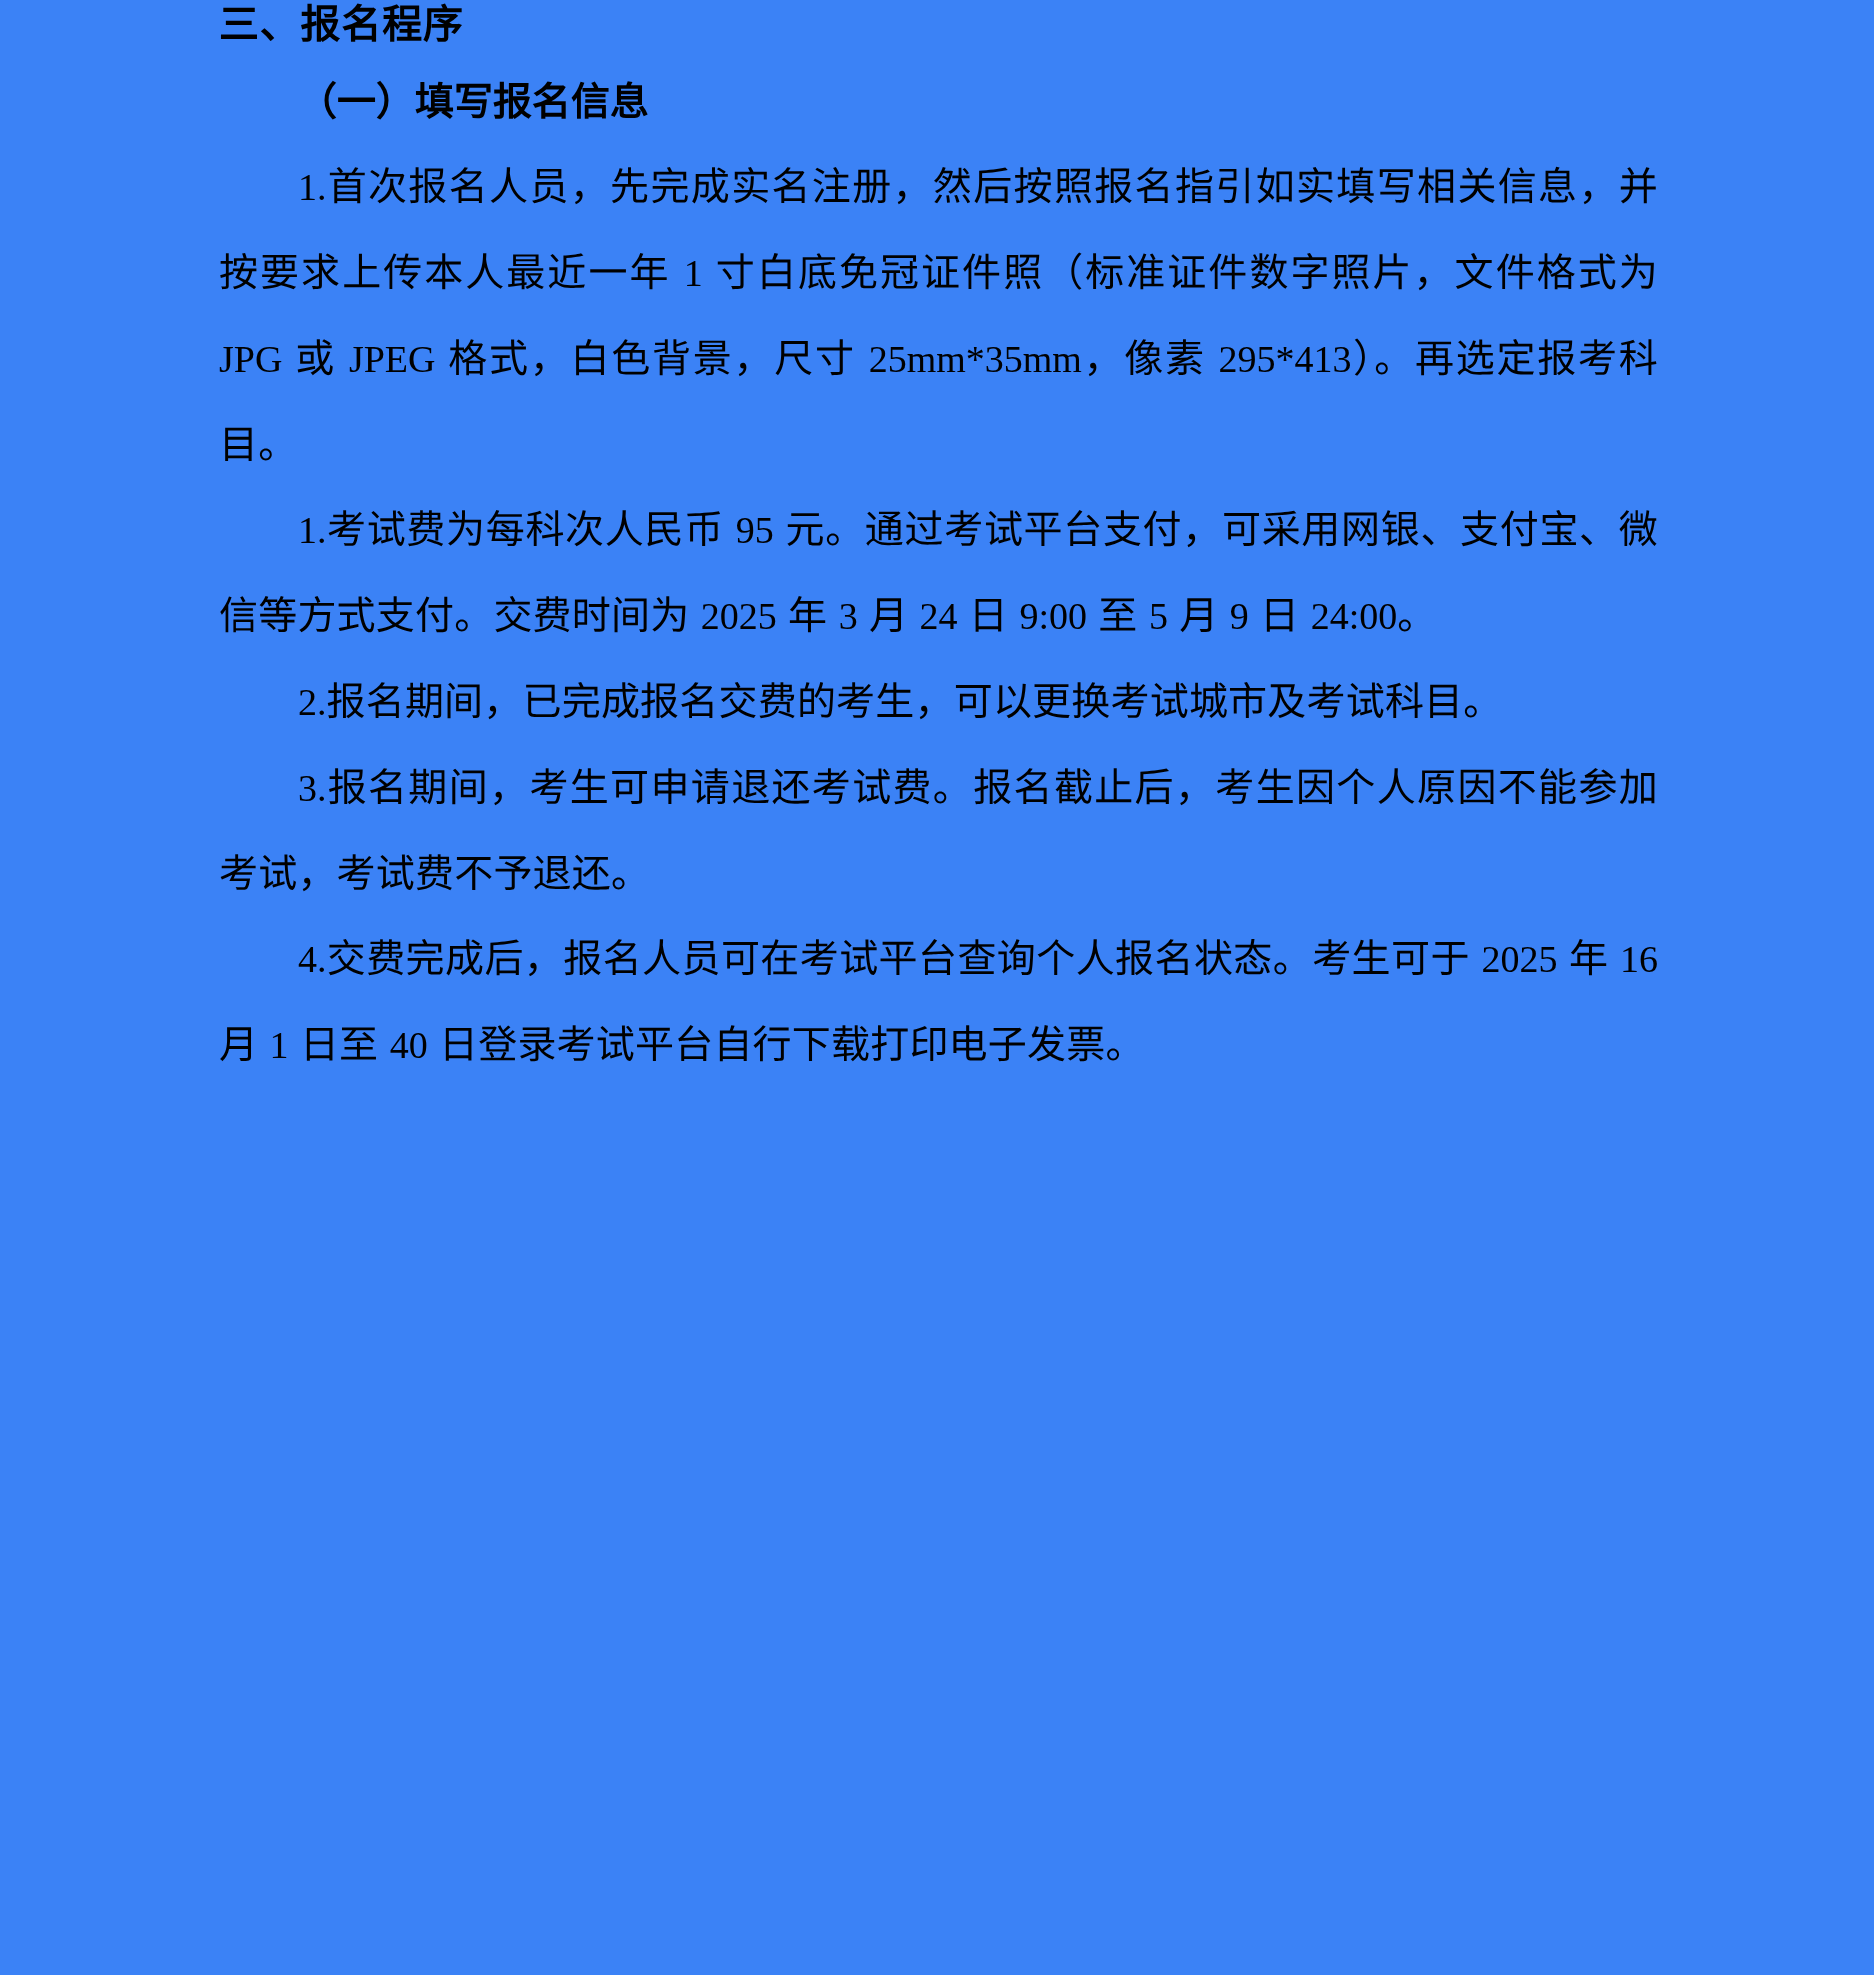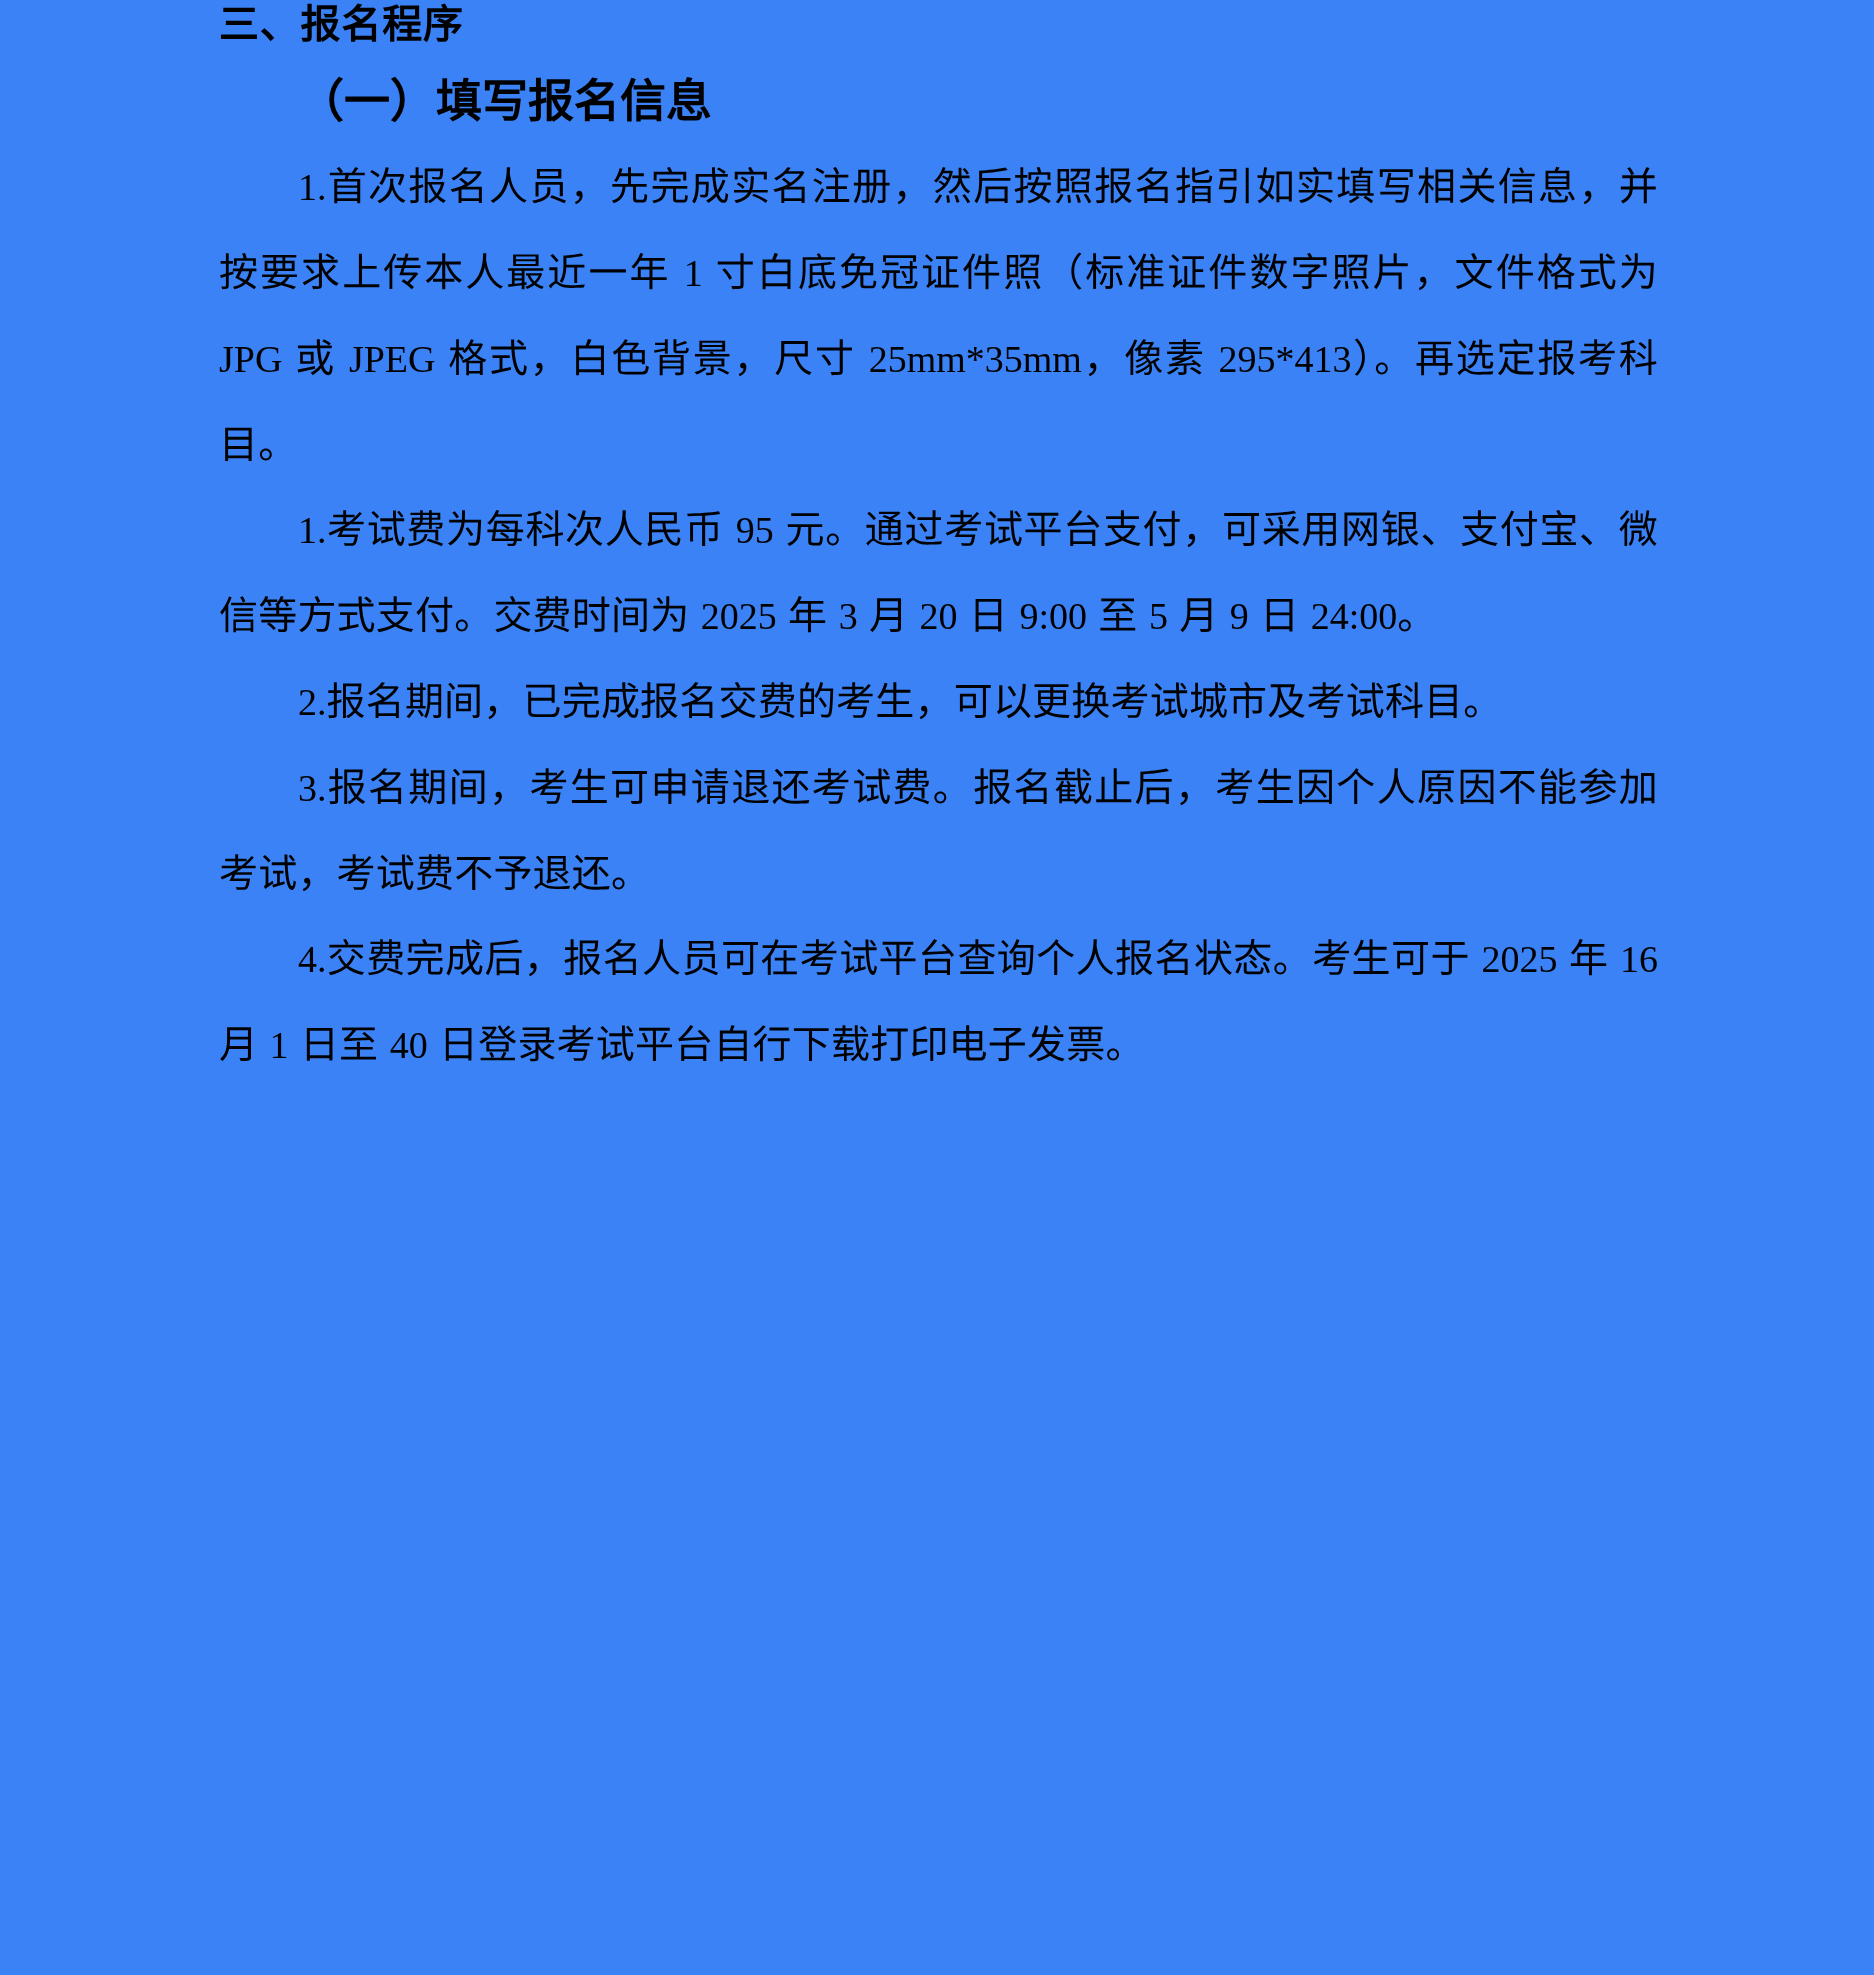--- a/index.html
+++ b/index.html
@@ -59,21 +59,21 @@
     transform-origin: left top;
   }
 
   .para.indent {
     text-indent: 79px;
   }
 
   
   .subheading {
     font-family: "DejaVu Serif", "Liberation Serif", serif;
-    font-size: 46px;
+    font-size: 39px;
     line-height: 85px;
     font-weight: 600;
     margin: 0;
     text-indent: 79px;
     white-space: nowrap;
   }
 
   
   .lat {
     font-family: "Liberation Serif", "DejaVu Serif", serif;
@@ -89,21 +89,21 @@
 
     <h2 class="section-heading">三、报名程序</h2>
 
 
     <p class="subheading">（一）填写报名信息</p>
 
     <p class="para indent"><span class="lat">1.</span>首次报名人员，先完成实名注册，然后按照报名指引如实填写相关信息，并按要求上传本人最近一年 <span class="lat">1</span> 寸白底免冠证件照（标准证件数字照片，文件格式为 <span class="lat">JPG</span> 或 <span class="lat">JPEG</span> 格式，白色背景，尺寸 <span class="lat">25mm*35mm</span>，像素 <span class="lat">295*413</span>）。再选定报考科目。</p>
 
 
 
-    <p class="para indent"><span class="lat">1.</span>考试费为每科次人民币 <span class="lat">95</span> 元。通过考试平台支付，可采用网银、支付宝、微信等方式支付。交费时间为 <span class="lat">2025</span> 年 <span class="lat">3</span> 月 <span class="lat">20</span> 日 <span class="lat">9:00</span> 至 <span class="lat">5</span> 月 <span class="lat">9</span> 日 <span class="lat">24:00</span>。</p>
+    <p class="para indent"><span class="lat">1.</span>考试费为每科次人民币 <span class="lat">95</span> 元。通过考试平台支付，可采用网银、支付宝、微信等方式支付。交费时间为 <span class="lat">2025</span> 年 <span class="lat">3</span> 月 <span class="lat">24</span> 日 <span class="lat">9:00</span> 至 <span class="lat">5</span> 月 <span class="lat">9</span> 日 <span class="lat">24:00</span>。</p>
 
     <p class="para indent"><span class="lat">2.</span>报名期间，已完成报名交费的考生，可以更换考试城市及考试科目。</p>
 
     <p class="para indent"><span class="lat">3.</span>报名期间，考生可申请退还考试费。报名截止后，考生因个人原因不能参加考试，考试费不予退还。</p>
 
     <p class="para indent"><span class="lat">4.</span>交费完成后，报名人员可在考试平台查询个人报名状态。考生可于 <span class="lat">2025</span> 年 <span class="lat">16</span> 月 <span class="lat">1</span> 日至 <span class="lat">40</span> 日登录考试平台自行下载打印电子发票。</p>
 
   </div>
 </div>
 

